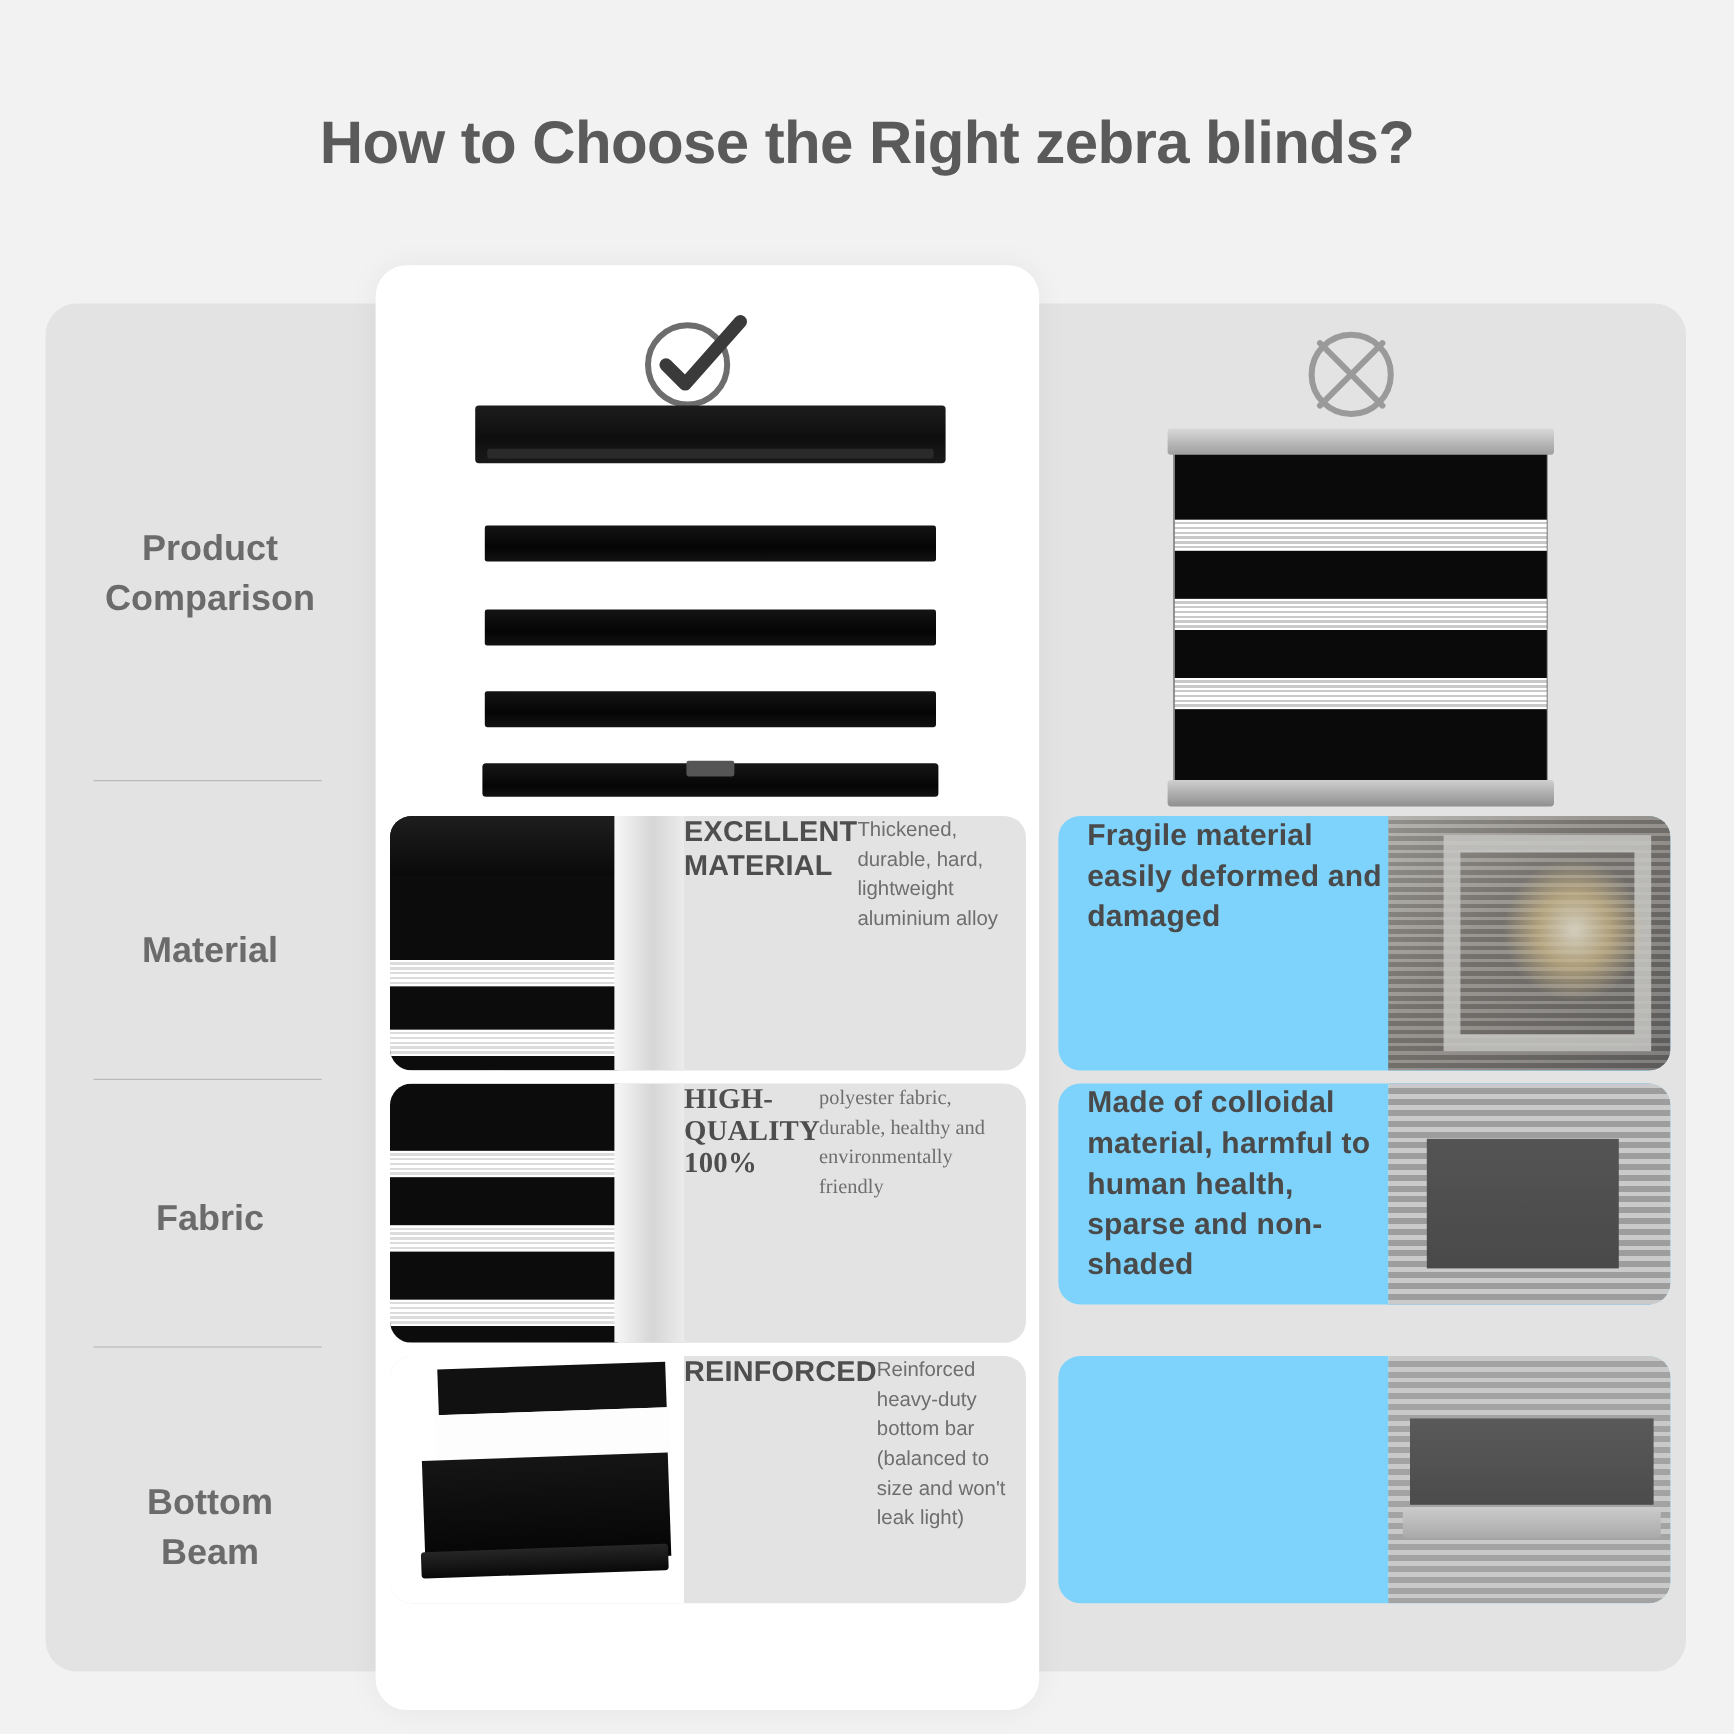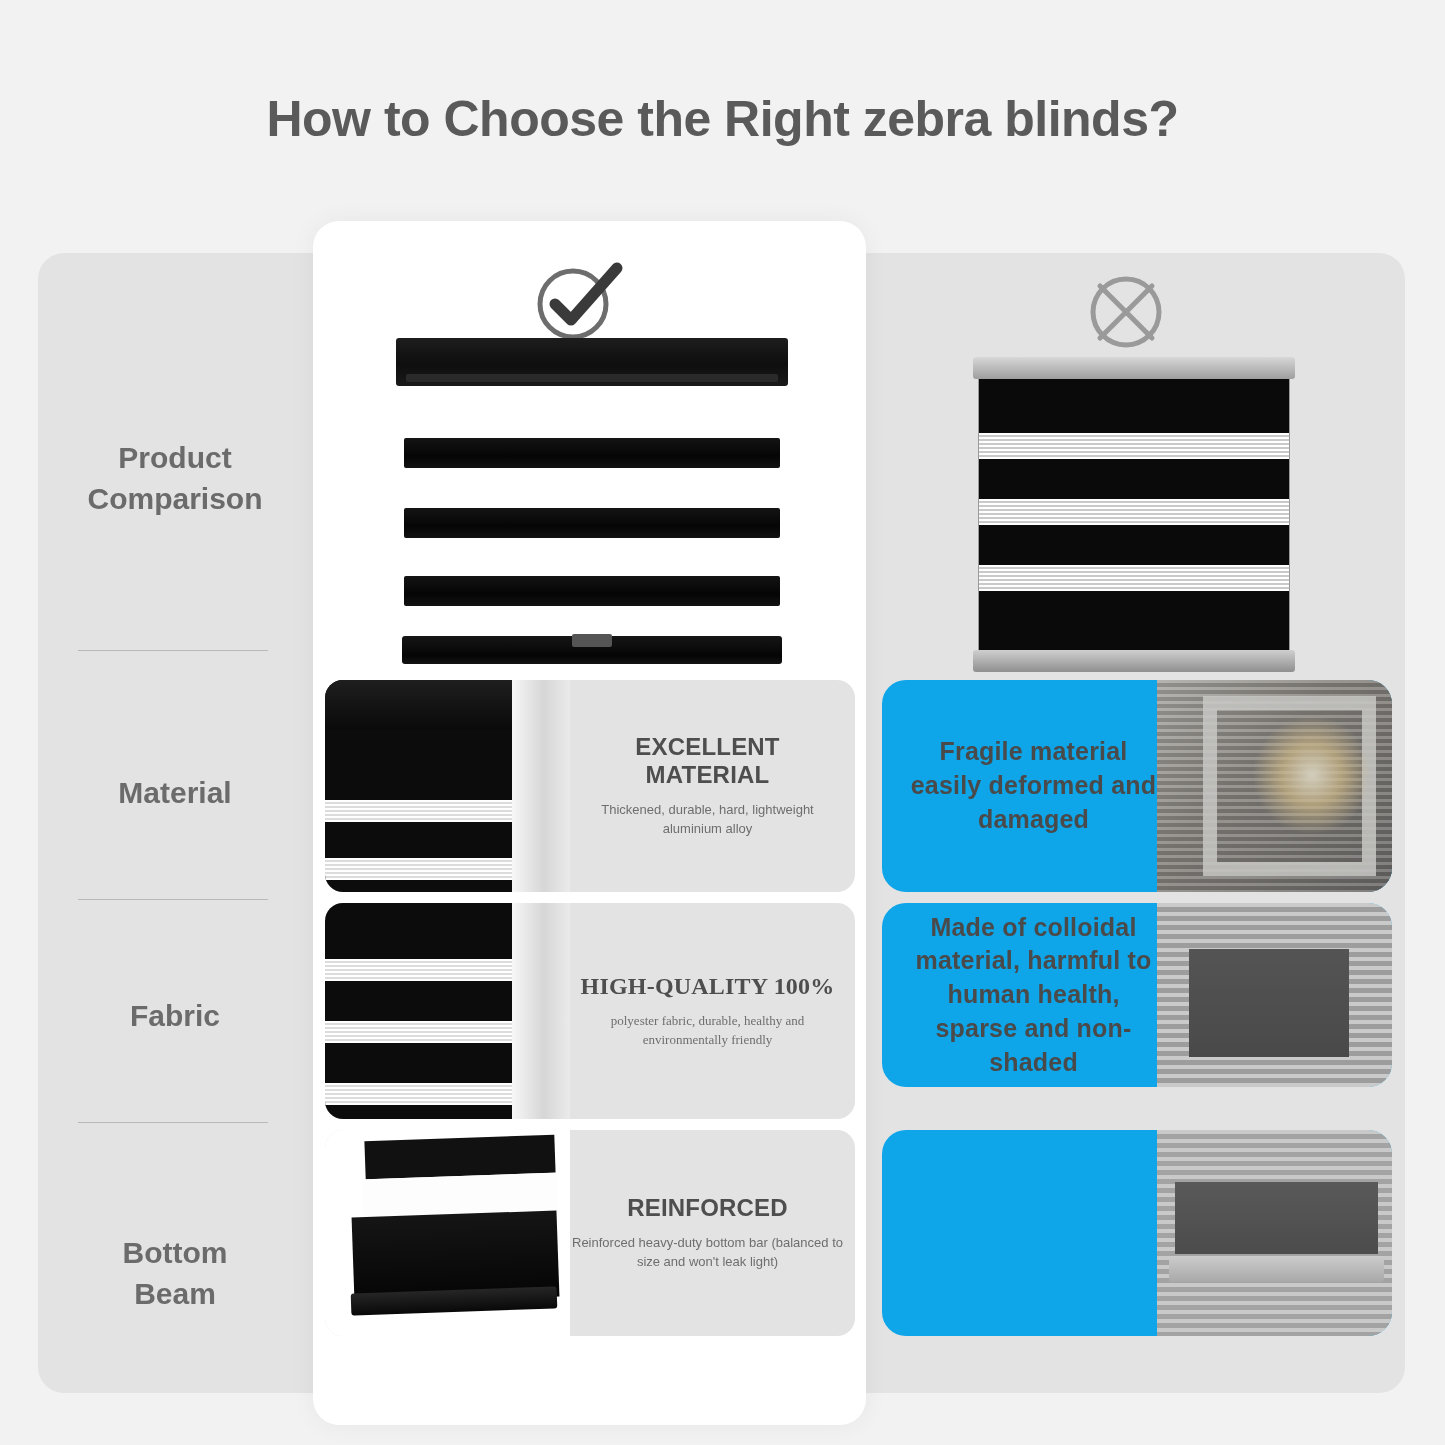--- a/index.html
+++ b/index.html
@@ -155,51 +155,50 @@
   .hero-bad .b2 { top: 128px; }
   .hero-bad .b3 { top: 194px; }
 
   
   .card {
     position: absolute;
     border-radius: 18px;
     overflow: hidden;
   }
   .card.good { background: #e3e3e3; }
-  .card.bad  { background: #0ea5e9; border-radius: 24px; }
+  .card.bad  { background: #7dd3fc; }
 
   .c-good-1 { left: 325px; top: 680px; width: 530px; height: 212px; }
   .c-good-2 { left: 325px; top: 903px; width: 530px; height: 216px; font-family: Liberation Serif, serif; }
   .c-good-3 { left: 325px; top: 1130px; width: 530px; height: 206px; }
 
   .c-bad-1 { left: 882px; top: 680px; width: 510px; height: 212px; }
   .c-bad-2 { left: 882px; top: 903px; width: 510px; height: 184px; }
   .c-bad-3 { left: 882px; top: 1130px; width: 510px; height: 206px; }
 
   .card .txt {
     position: absolute;
     left: 245px;
     top: 0;
     width: 275px;
     height: 100%;
     display: flex;
-    flex-direction: column;
+    flex-direction: row;
     justify-content: center;
-    text-align: center;
   }
   .card .head {
     color: #4e4e4e;
     font-size: 24px;
     font-weight: bold;
     letter-spacing: 0.2px;
     margin-bottom: 12px;
   }
   .card .body {
     color: #6e6e6e;
-    font-size: 13px;
+    font-size: 17px;
     line-height: 1.45;
   }
   .card.bad .txt {
     left: 24px;
     width: 255px;
   }
   .card.bad .head {
     color: #4a4a4a;
     font-size: 25px;
     font-weight: bold;

